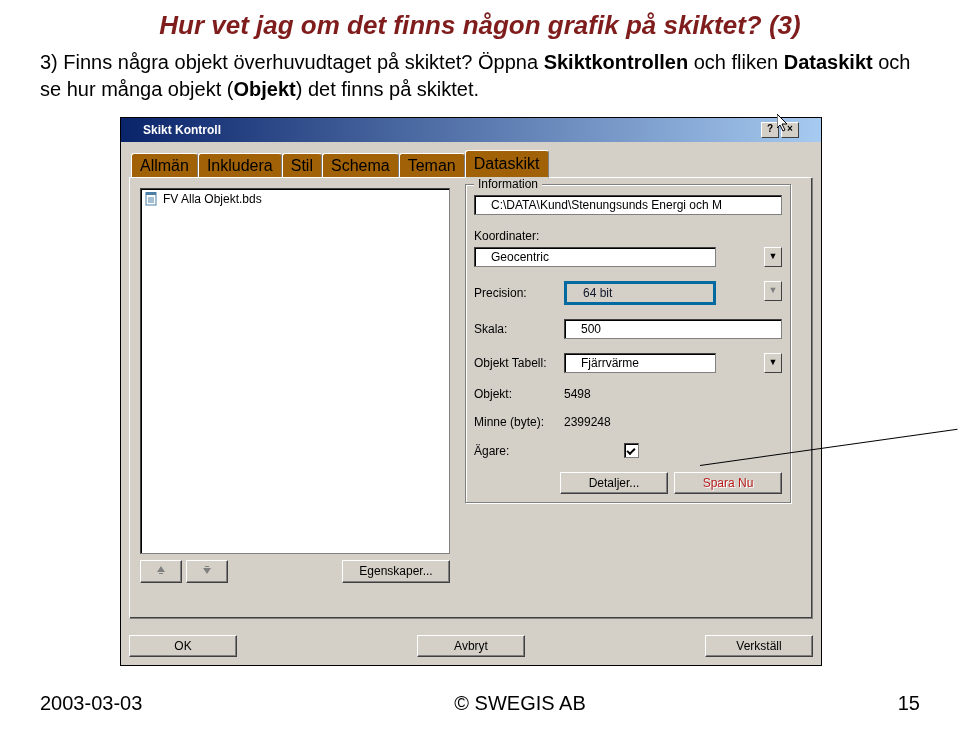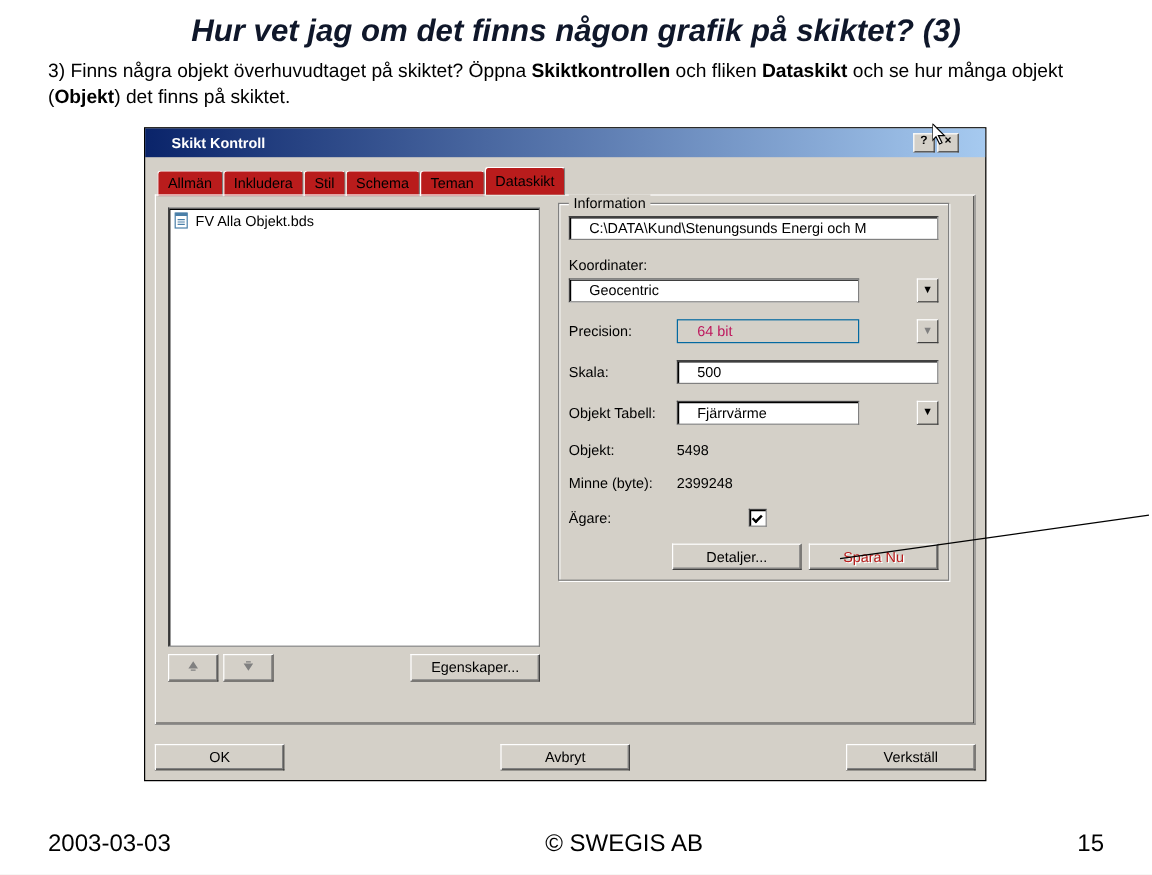--- a/index.html
+++ b/index.html
@@ -4,29 +4,29 @@
 <style>
   body {
     margin: 0;
     font-family: Arial, sans-serif;
     background: #fff;
     width: 960px;
     height: 729px;
     position: relative;
   }
   .heading {
-    color: #0f172a;
+    color: #7f1d1d;
     font-weight: bold;
     font-style: italic;
     font-size: 26px;
     text-align: center;
     margin: 10px 0 8px 0;
   }
   .intro {
-    font-size: 16px;
+    font-size: 20px;
     margin: 0 40px 14px 40px;
     line-height: 1.35;
   }
   .bold { font-weight: bold; }
   .dialog {
     position: relative;
     margin-left: 120px;
     width: 700px;
     border: 1px solid #000;
     background: #d4d0c8;
@@ -58,28 +58,28 @@
     color: #000;
   }
   .dlg-body { padding: 8px; }
   .tabstrip {
     display: flex;
     align-items: flex-end;
     margin-bottom: -1px;
     padding-left: 2px;
   }
   .tab {
-    background: #b91c1c;
+    background: #a16207;
     border: 1px solid #808080;
     border-top-color: #fff;
     border-left-color: #fff;
     border-bottom: 1px solid #808080;
     padding: 3px 8px 3px 8px;
     margin-right: 0px;
-    font-size: 12px;
+    font-size: 16px;
     position: relative;
     top: 1px;
     border-radius: 3px 3px 0 0;
   }
   .tab.active {
     border-bottom: 1px solid #d4d0c8;
     padding-top: 4px;
     padding-bottom: 4px;
     top: 0;
     z-index: 2;
@@ -169,21 +169,21 @@
     border-left-color: #404040;
     box-shadow: inset 1px 1px 0 #000;
     height: 18px;
     padding: 0 16px;
     font-size: 12px;
     flex: 1;
     line-height: 18px;
     overflow: hidden;
     white-space: nowrap;
   }
-  .text-input.disabled { background:#d4d0c8; color:#be185d; box-shadow:none; border:1px solid #0369a1;}
+  .text-input.disabled { background:#d4d0c8; color:#0f172a; box-shadow:none; border:3px solid #0369a1;}
   .dropdown {
     display: flex;
     flex: 1;
     gap: 48px;
   }
   .dd-btn {
     width: 16px; height: 18px;
     background: #d4d0c8;
     border: 1px solid #fff;
     border-right-color:#404040; border-bottom-color:#404040;

